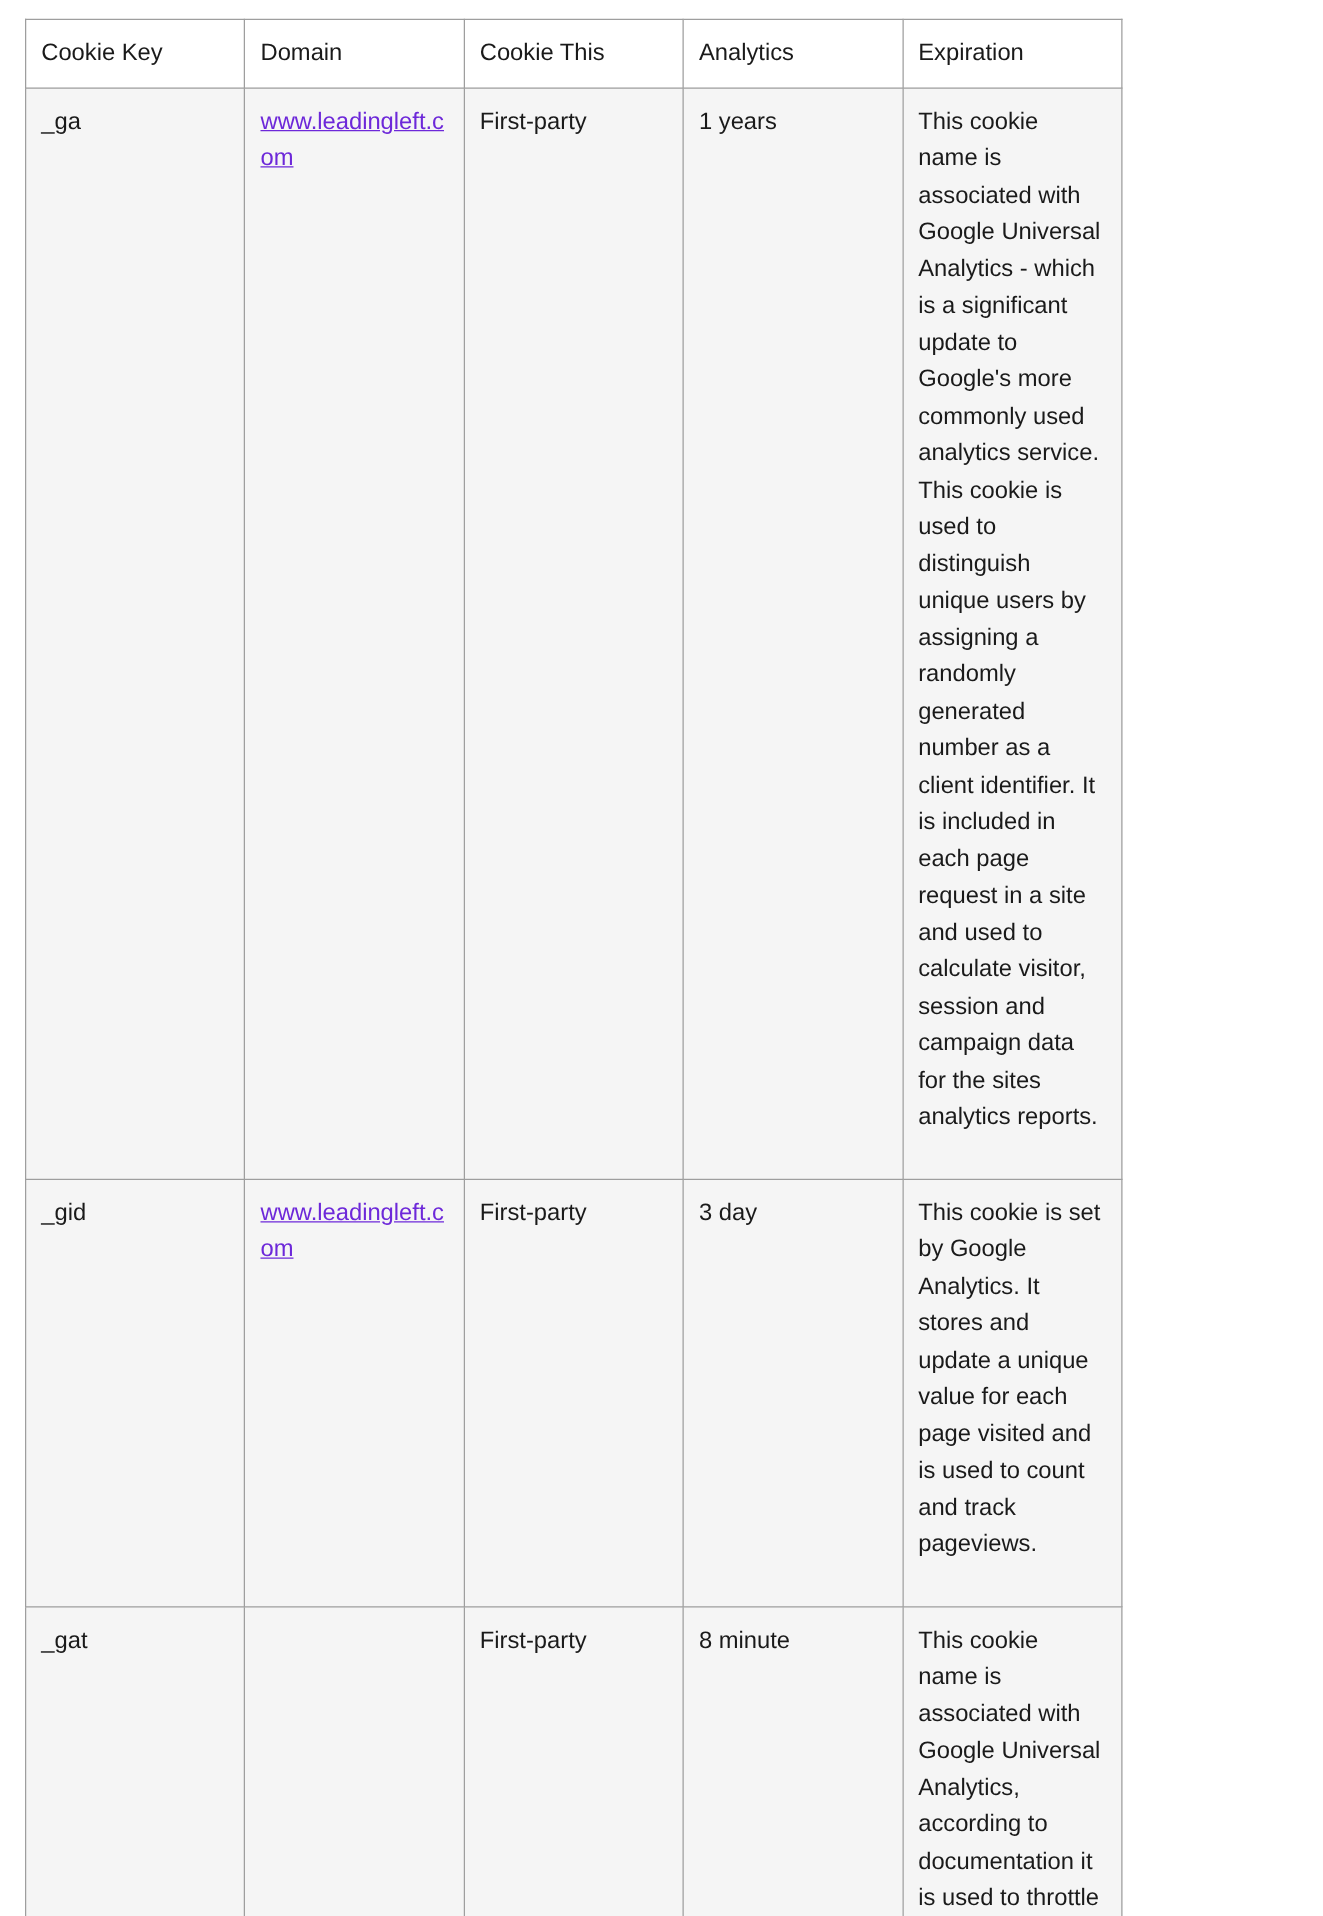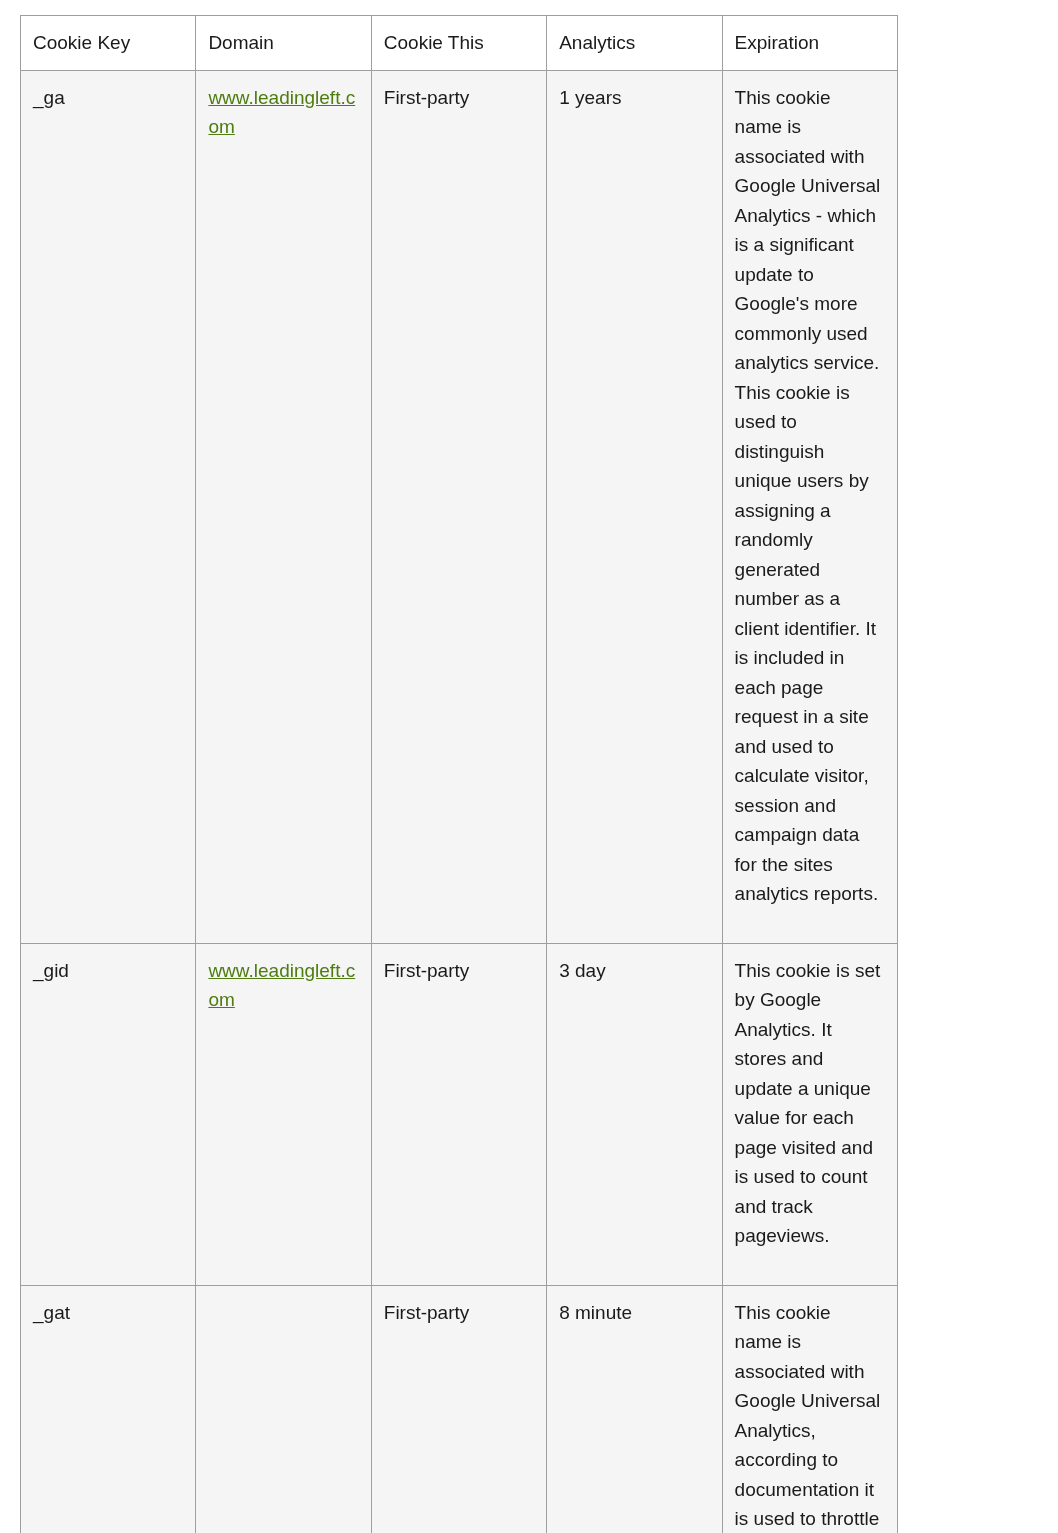--- a/index.html
+++ b/index.html
@@ -29,21 +29,21 @@
     font-size: 19px;
     line-height: 29.5px;
     font-weight: 400;
     color: #1a1a1a;
   }
   thead th { background: #ffffff; }
   tbody td { background: #f5f5f5; }
   th p, td p { margin: 0 0 22px 0; }
   th p.hdr { margin: 0; }
   td.domain-cell a {
-    color: #4d7c0f;
+    color: #6d28d9;
     display: inline-block;
     max-width: 162px;
     word-break: break-all;
     cursor: pointer;
   }
 </style>
 </head>
 <body>
 
 <div class="page">

